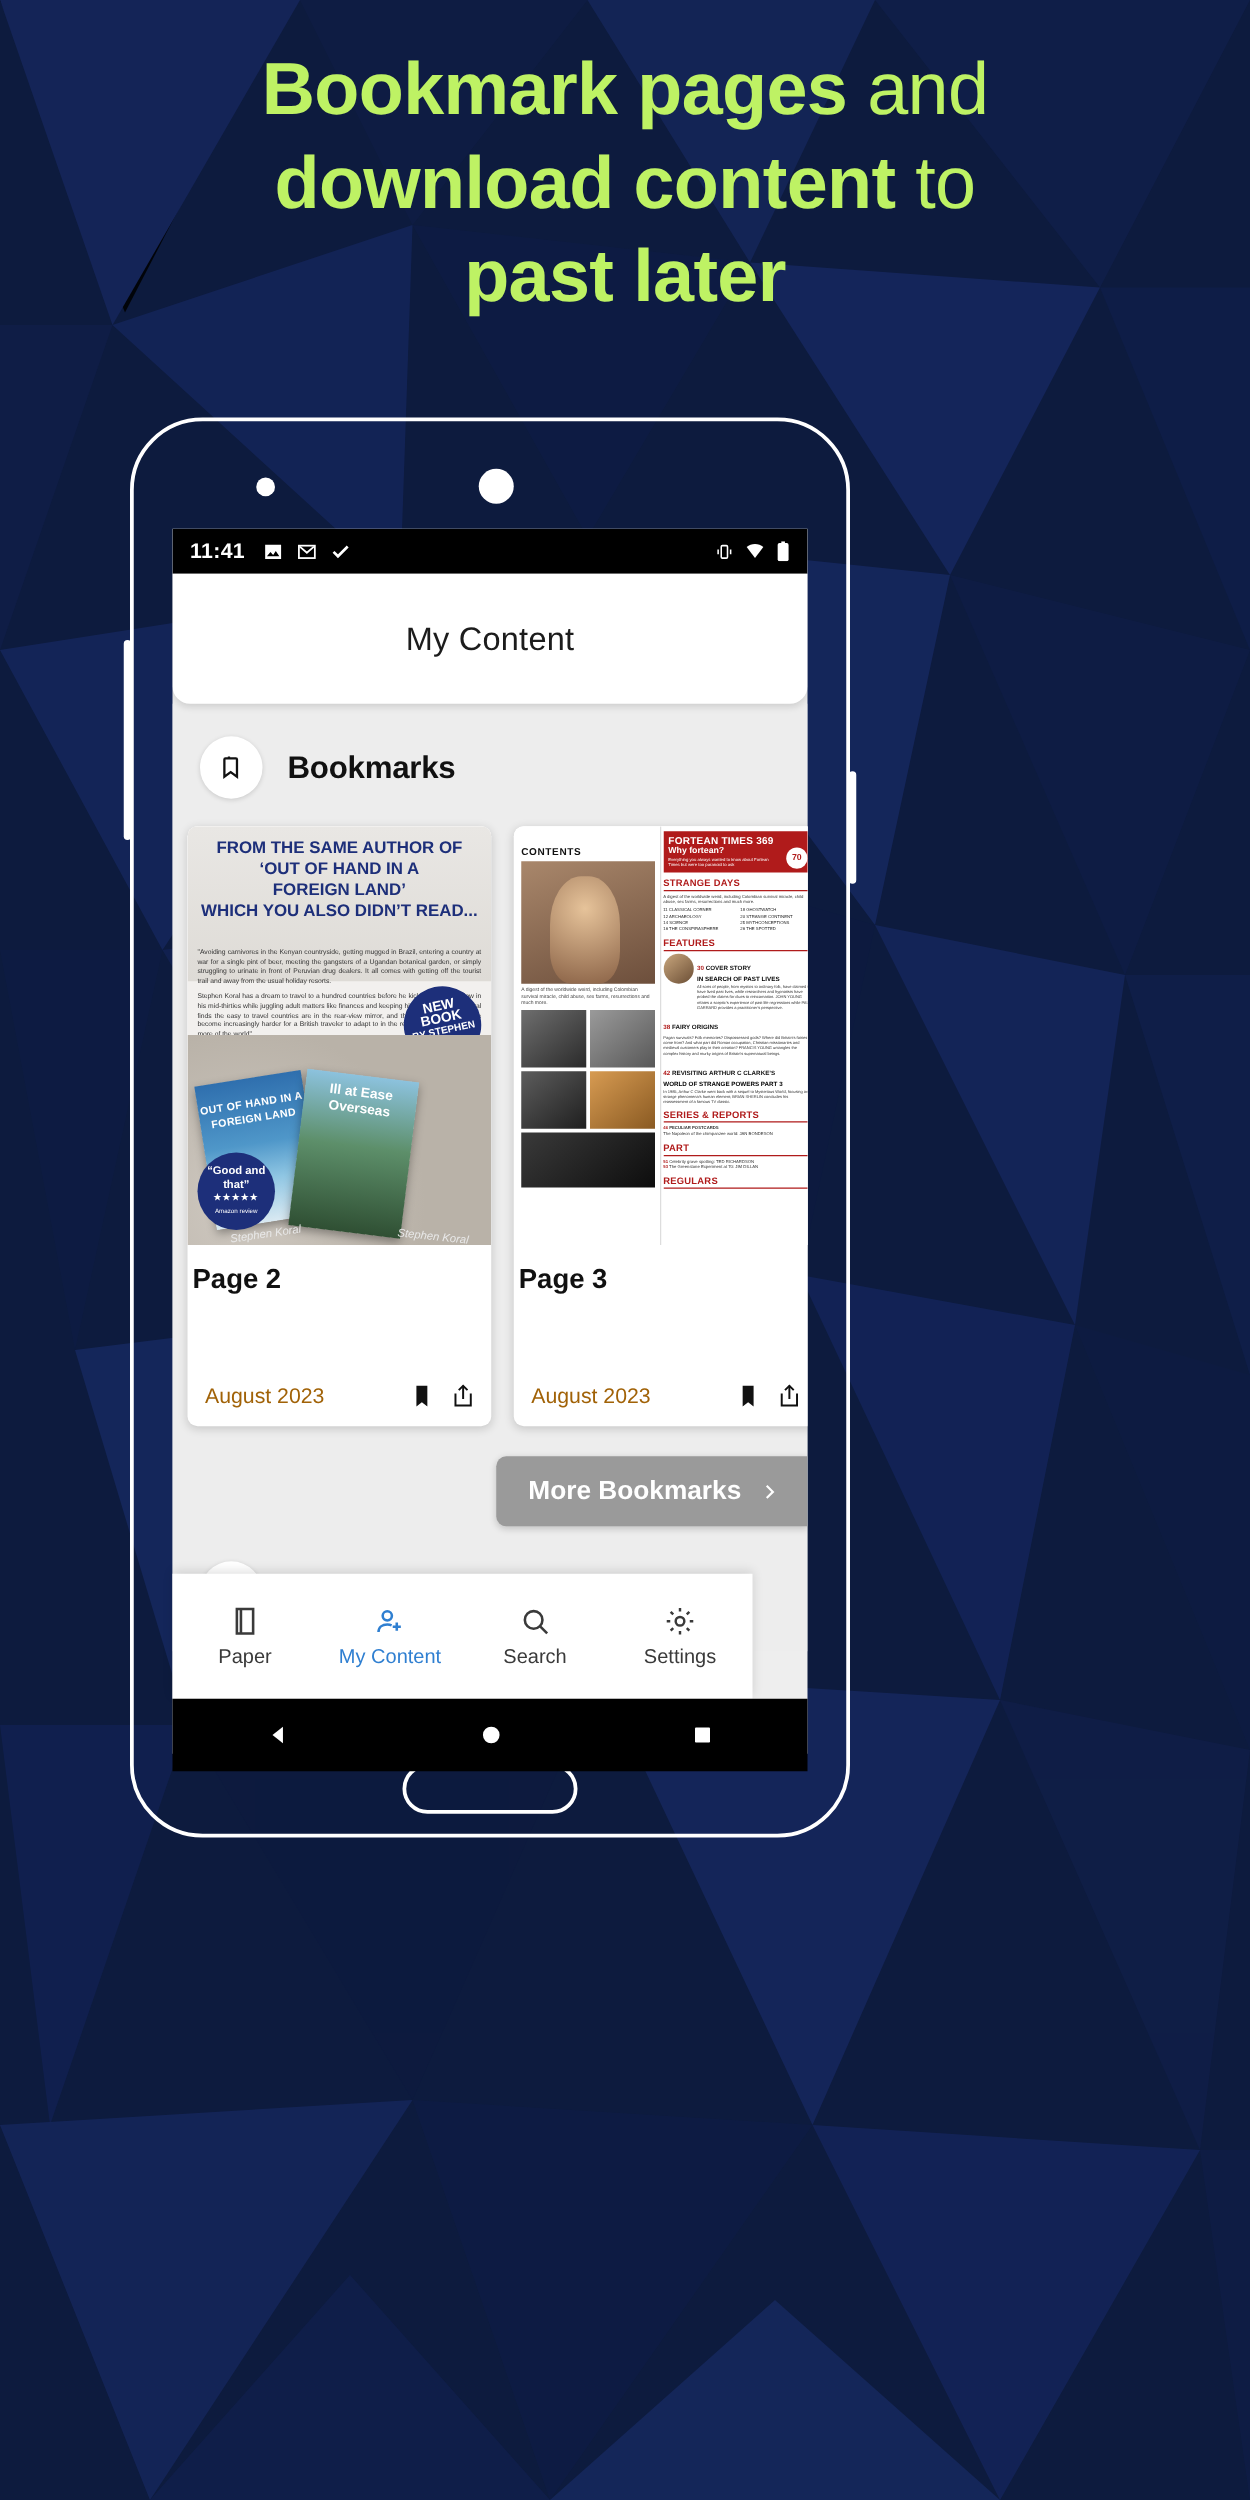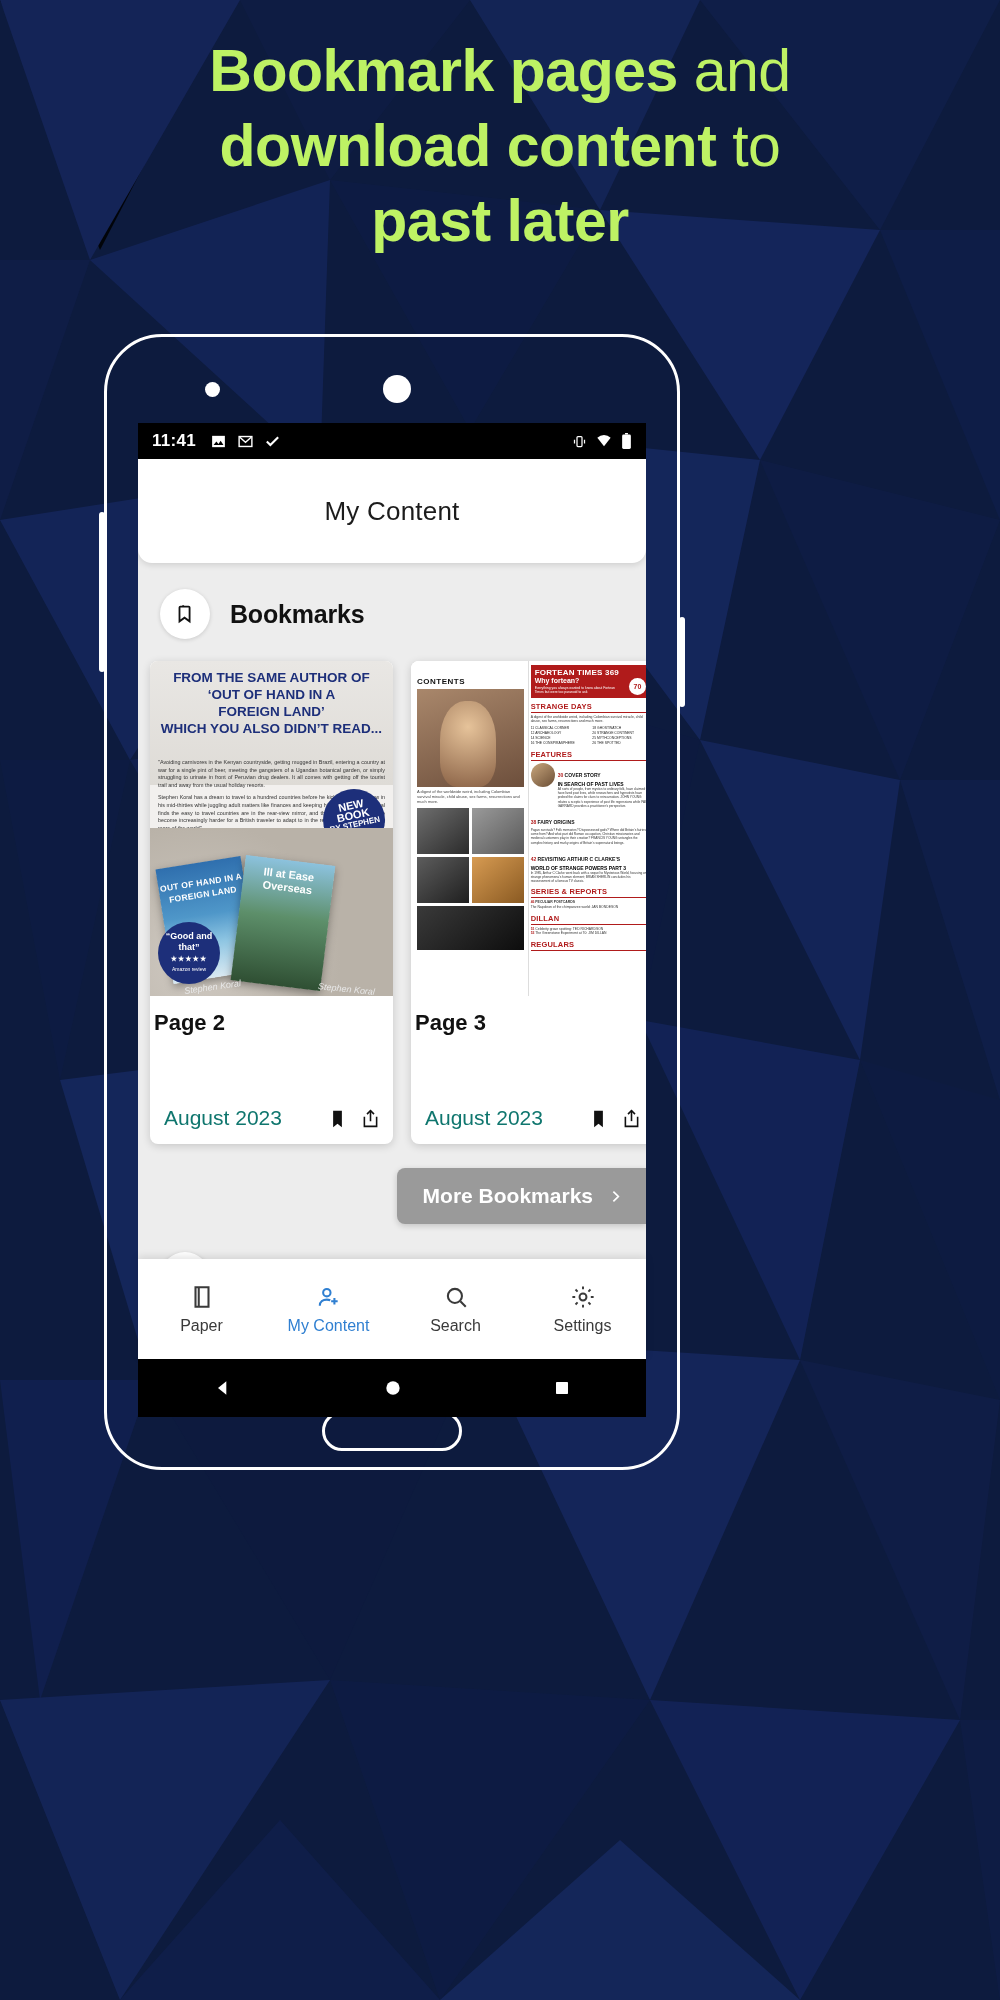--- a/index.html
+++ b/index.html
@@ -116,40 +116,40 @@
     box-shadow:0 2px 8px rgba(0,0,0,0.16);
     overflow:hidden;
   }
   .thumb { height:335px; position:relative; overflow:hidden; background:#fff; }
   .card-body { padding:14px 14px 0 4px; }
   .card-title { font-size:22px; font-weight:600; color:#111; }
   .card-foot {
     display:flex; align-items:center; justify-content:space-between;
     padding:0 12px 14px 14px; margin-top:70px;
   }
-  .card-date { font-size:21px; color:#0f766e; }
+  .card-date { font-size:17px; color:#a16207; }
   .foot-icons { display:flex; align-items:center; gap:12px; }
 
   
   .more-row { display:flex; justify-content:flex-end; padding:24px 0 0 0; }
   .more-btn {
     background:#9a9a9a; color:#ffffff;
     border-radius:8px 0 0 8px;
     padding:16px 22px 16px 26px;
     display:flex; align-items:center; gap:14px;
     font-size:21px; font-weight:600;
     box-shadow:0 2px 6px rgba(0,0,0,0.18);
   }
 
   .downloads-head { display:flex; align-items:center; gap:20px; padding:28px 0 22px 22px; }
 
   
   .bottomnav {
     position:absolute; left:138px; top:1259px;
-    width:508px; height:100px;
+    width:464px; height:100px;
     background:#ffffff; z-index:7;
     display:flex; align-items:center;
     box-shadow:0 -2px 8px rgba(0,0,0,0.12);
   }
   .nav-item {
     flex:1; display:flex; flex-direction:column;
     align-items:center; justify-content:center; gap:7px;
     color:#3a3a3a; font-size:16px;
   }
   .nav-item.active { color:#2f7fd1; }
@@ -484,21 +484,21 @@
                 </div>
               </div>
               <div class="p3-sec">
                 <h4>SERIES &amp; REPORTS</h4>
                 <div class="rule"></div>
                 <p><span class="num">46</span>
                 <b>PECULIAR POSTCARDS</b></p>
                 <p>The Napoleon of the chimpanzee world: JAN BONDESON</p>
               </div>
               <div class="p3-sec">
-                <h4>DILLAN</h4>
+                <h4>PART</h4>
                 <div class="rule"></div>
                 <p><span class="num">51</span>
                 <span>Celebrity grave spotting: TED RICHARDSON</span></p>
                 <p><span class="num">53</span>
                 <span>The Greenstone Experiment at 70: JIM DILLAN</span></p>
               </div>
               <div class="p3-sec">
                 <h4>REGULARS</h4>
                 <div class="rule"></div>
               </div>

